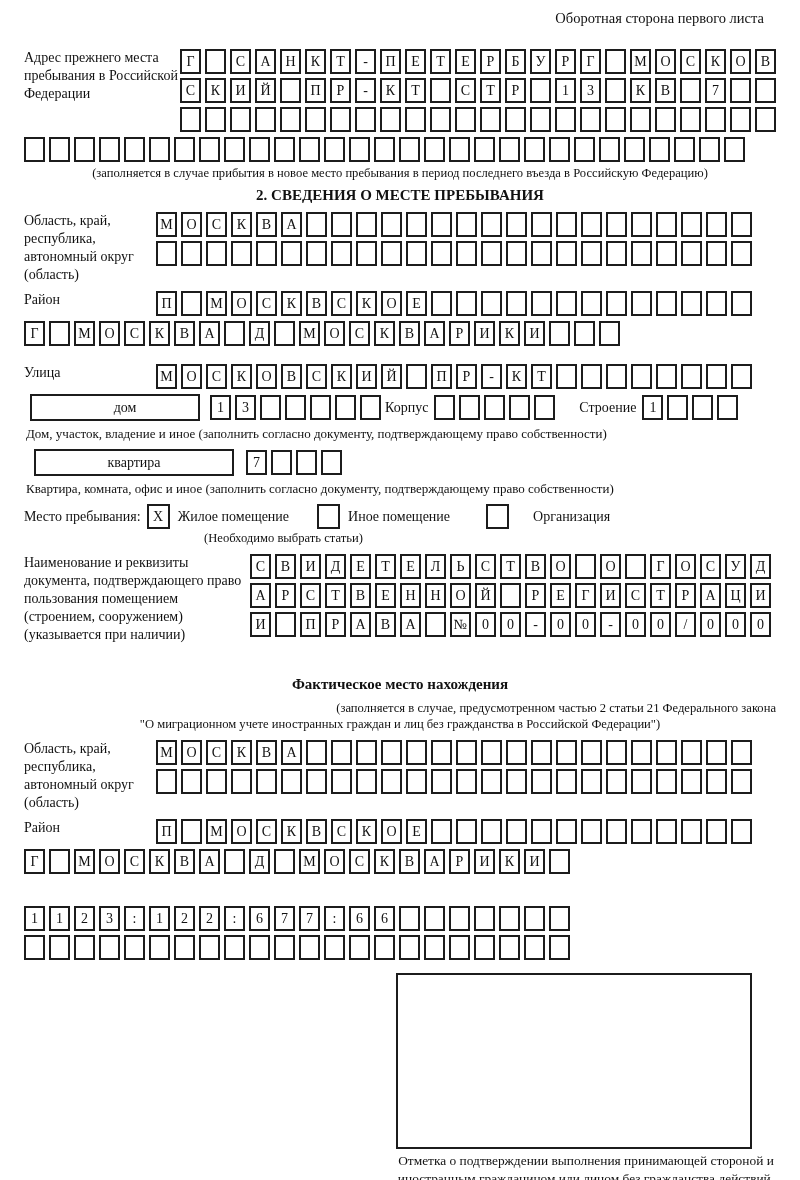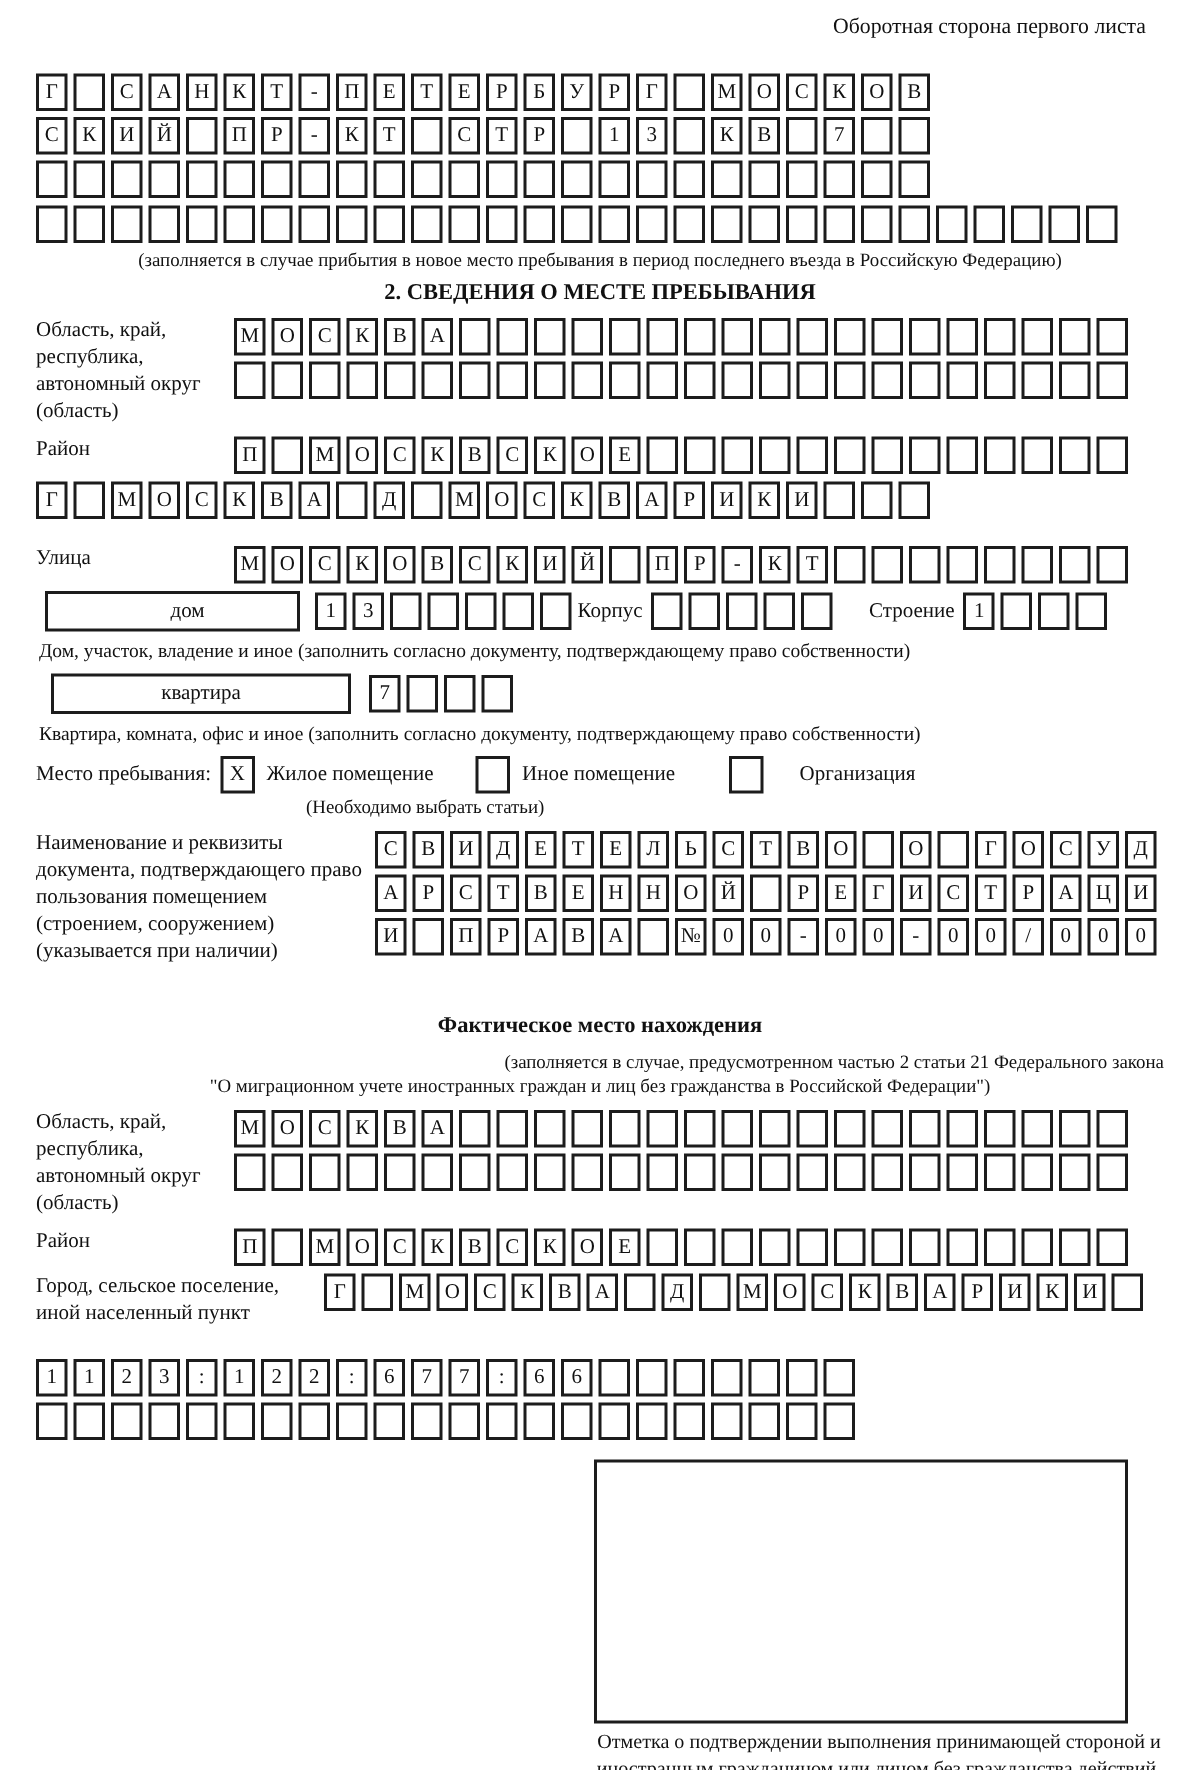--- a/index.html
+++ b/index.html
@@ -43,20 +43,21 @@
 
   .col { display:flex; flex-direction:column; }
   .mb2 { margin-bottom:4px; }
 </style>
 </head>
 <body>
 
 <div class="hdr">Оборотная сторона первого листа</div>
 
 <div class="row">
+  <div class="lbl" style="width:156px;">Адрес прежнего места пребывания в Российской Федерации</div>
   <div class="col">
     <div class="cells mb2">
         <span class="cbox">Г</span>
         <span class="cbox"></span>
         <span class="cbox">С</span>
         <span class="cbox">А</span>
         <span class="cbox">Н</span>
         <span class="cbox">К</span>
         <span class="cbox">Т</span>
         <span class="cbox">-</span>
@@ -525,21 +526,20 @@
       <span class="cbox"></span>
       <span class="cbox"></span>
       <span class="cbox"></span>
       <span class="cbox"></span>
       <span class="cbox"></span>
       <span class="cbox"></span>
     </div>
 </div>
 
 <div class="row" style="min-height:38px;">
-  <div class="lbl" style="width:192px;">Город, сельское поселение, иной населенный пункт</div>
   <div class="cells">
       <span class="cbox">Г</span>
       <span class="cbox"></span>
       <span class="cbox">М</span>
       <span class="cbox">О</span>
       <span class="cbox">С</span>
       <span class="cbox">К</span>
       <span class="cbox">В</span>
       <span class="cbox">А</span>
       <span class="cbox"></span>

